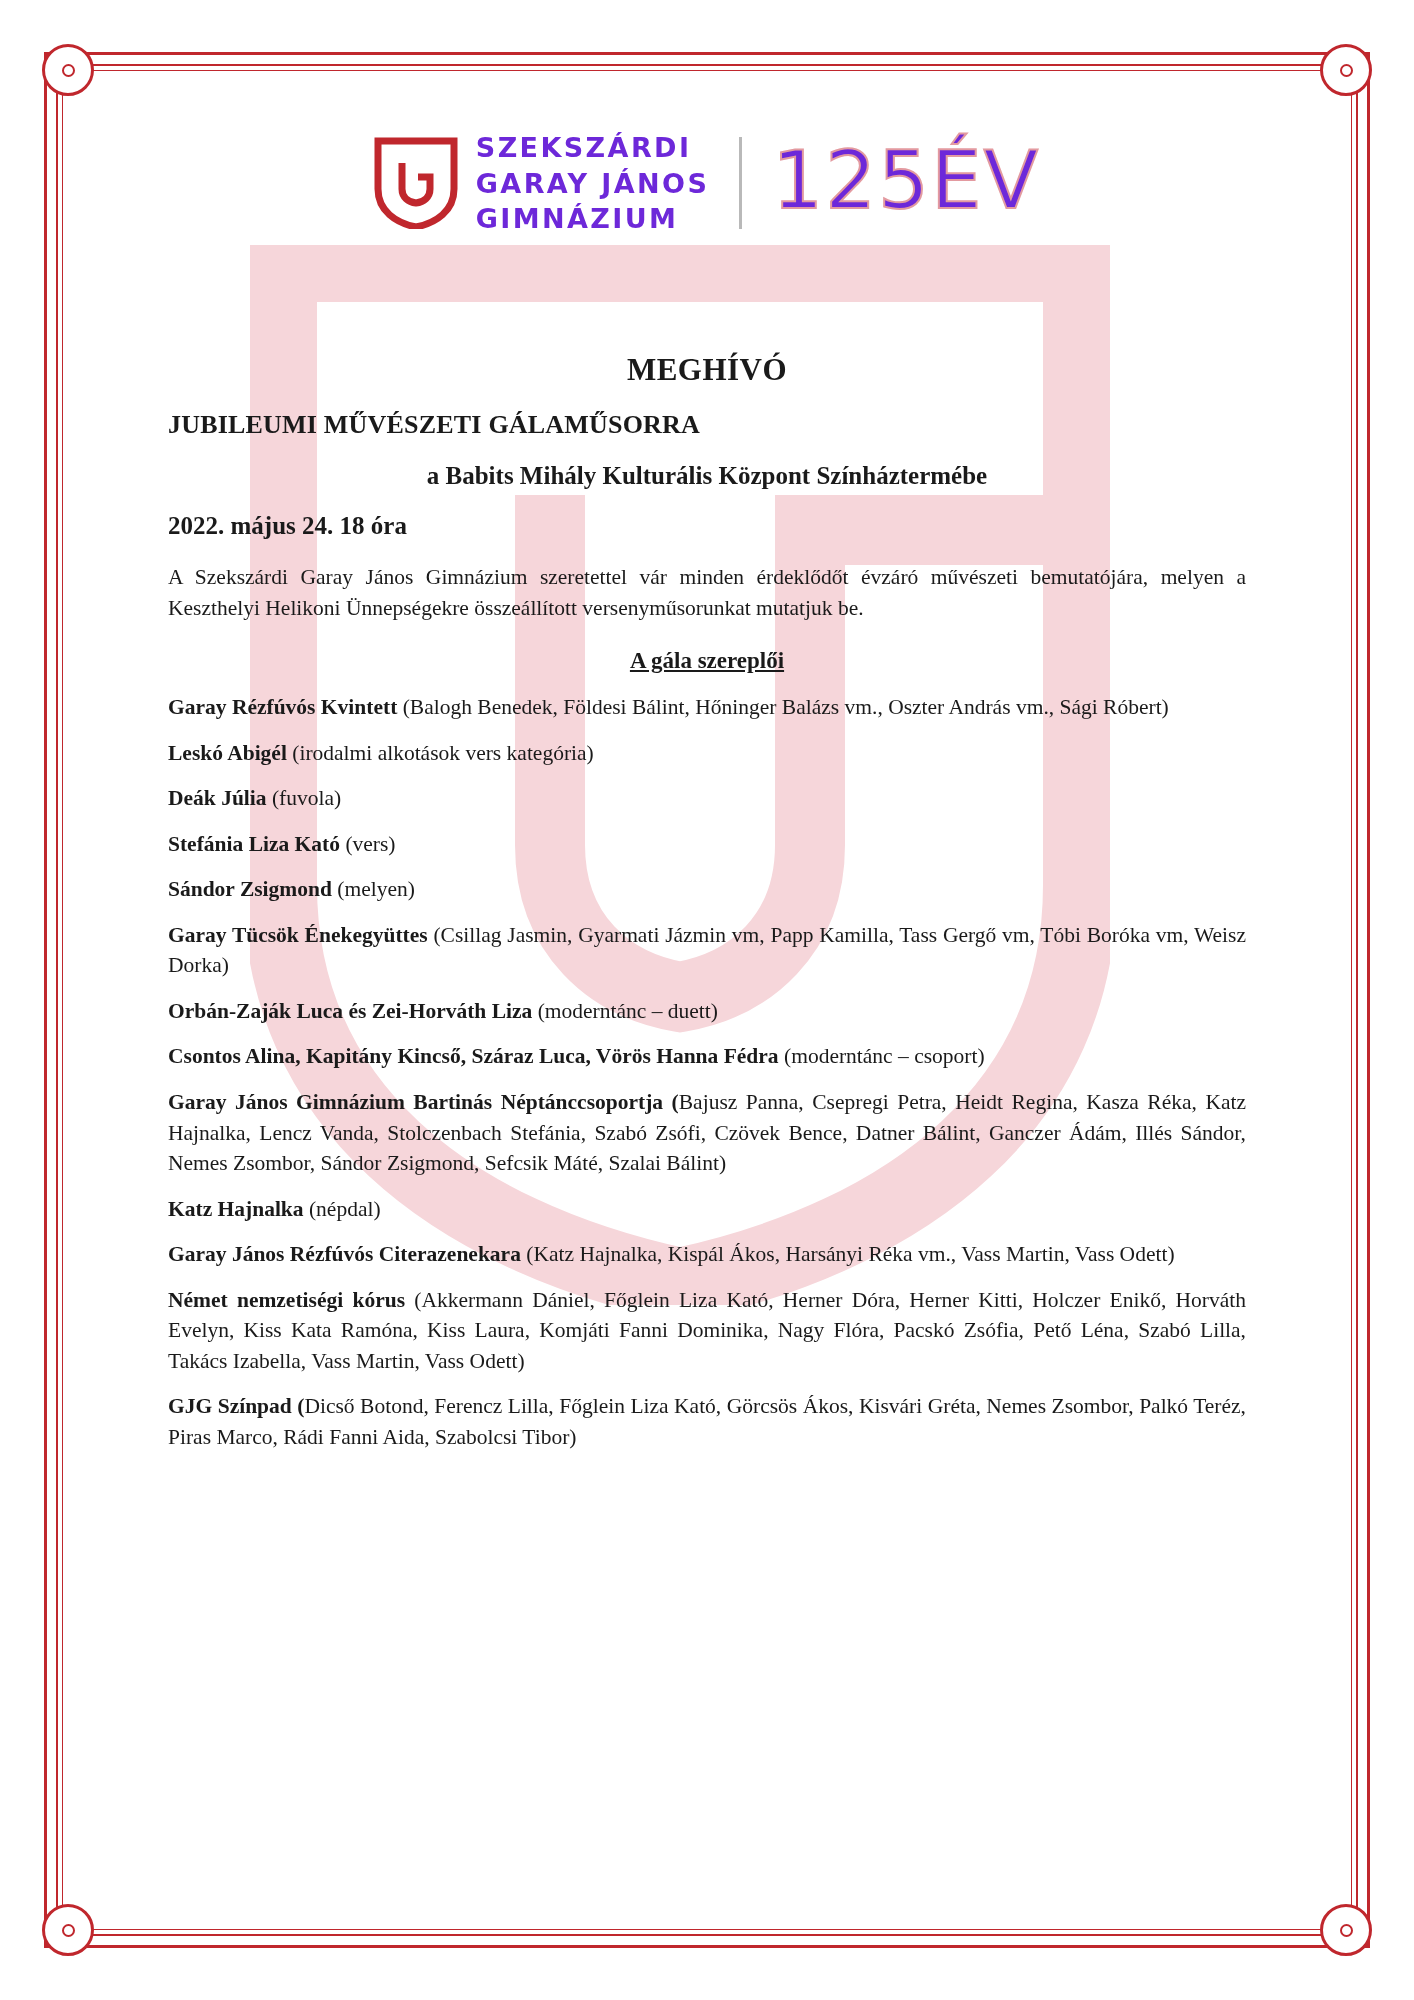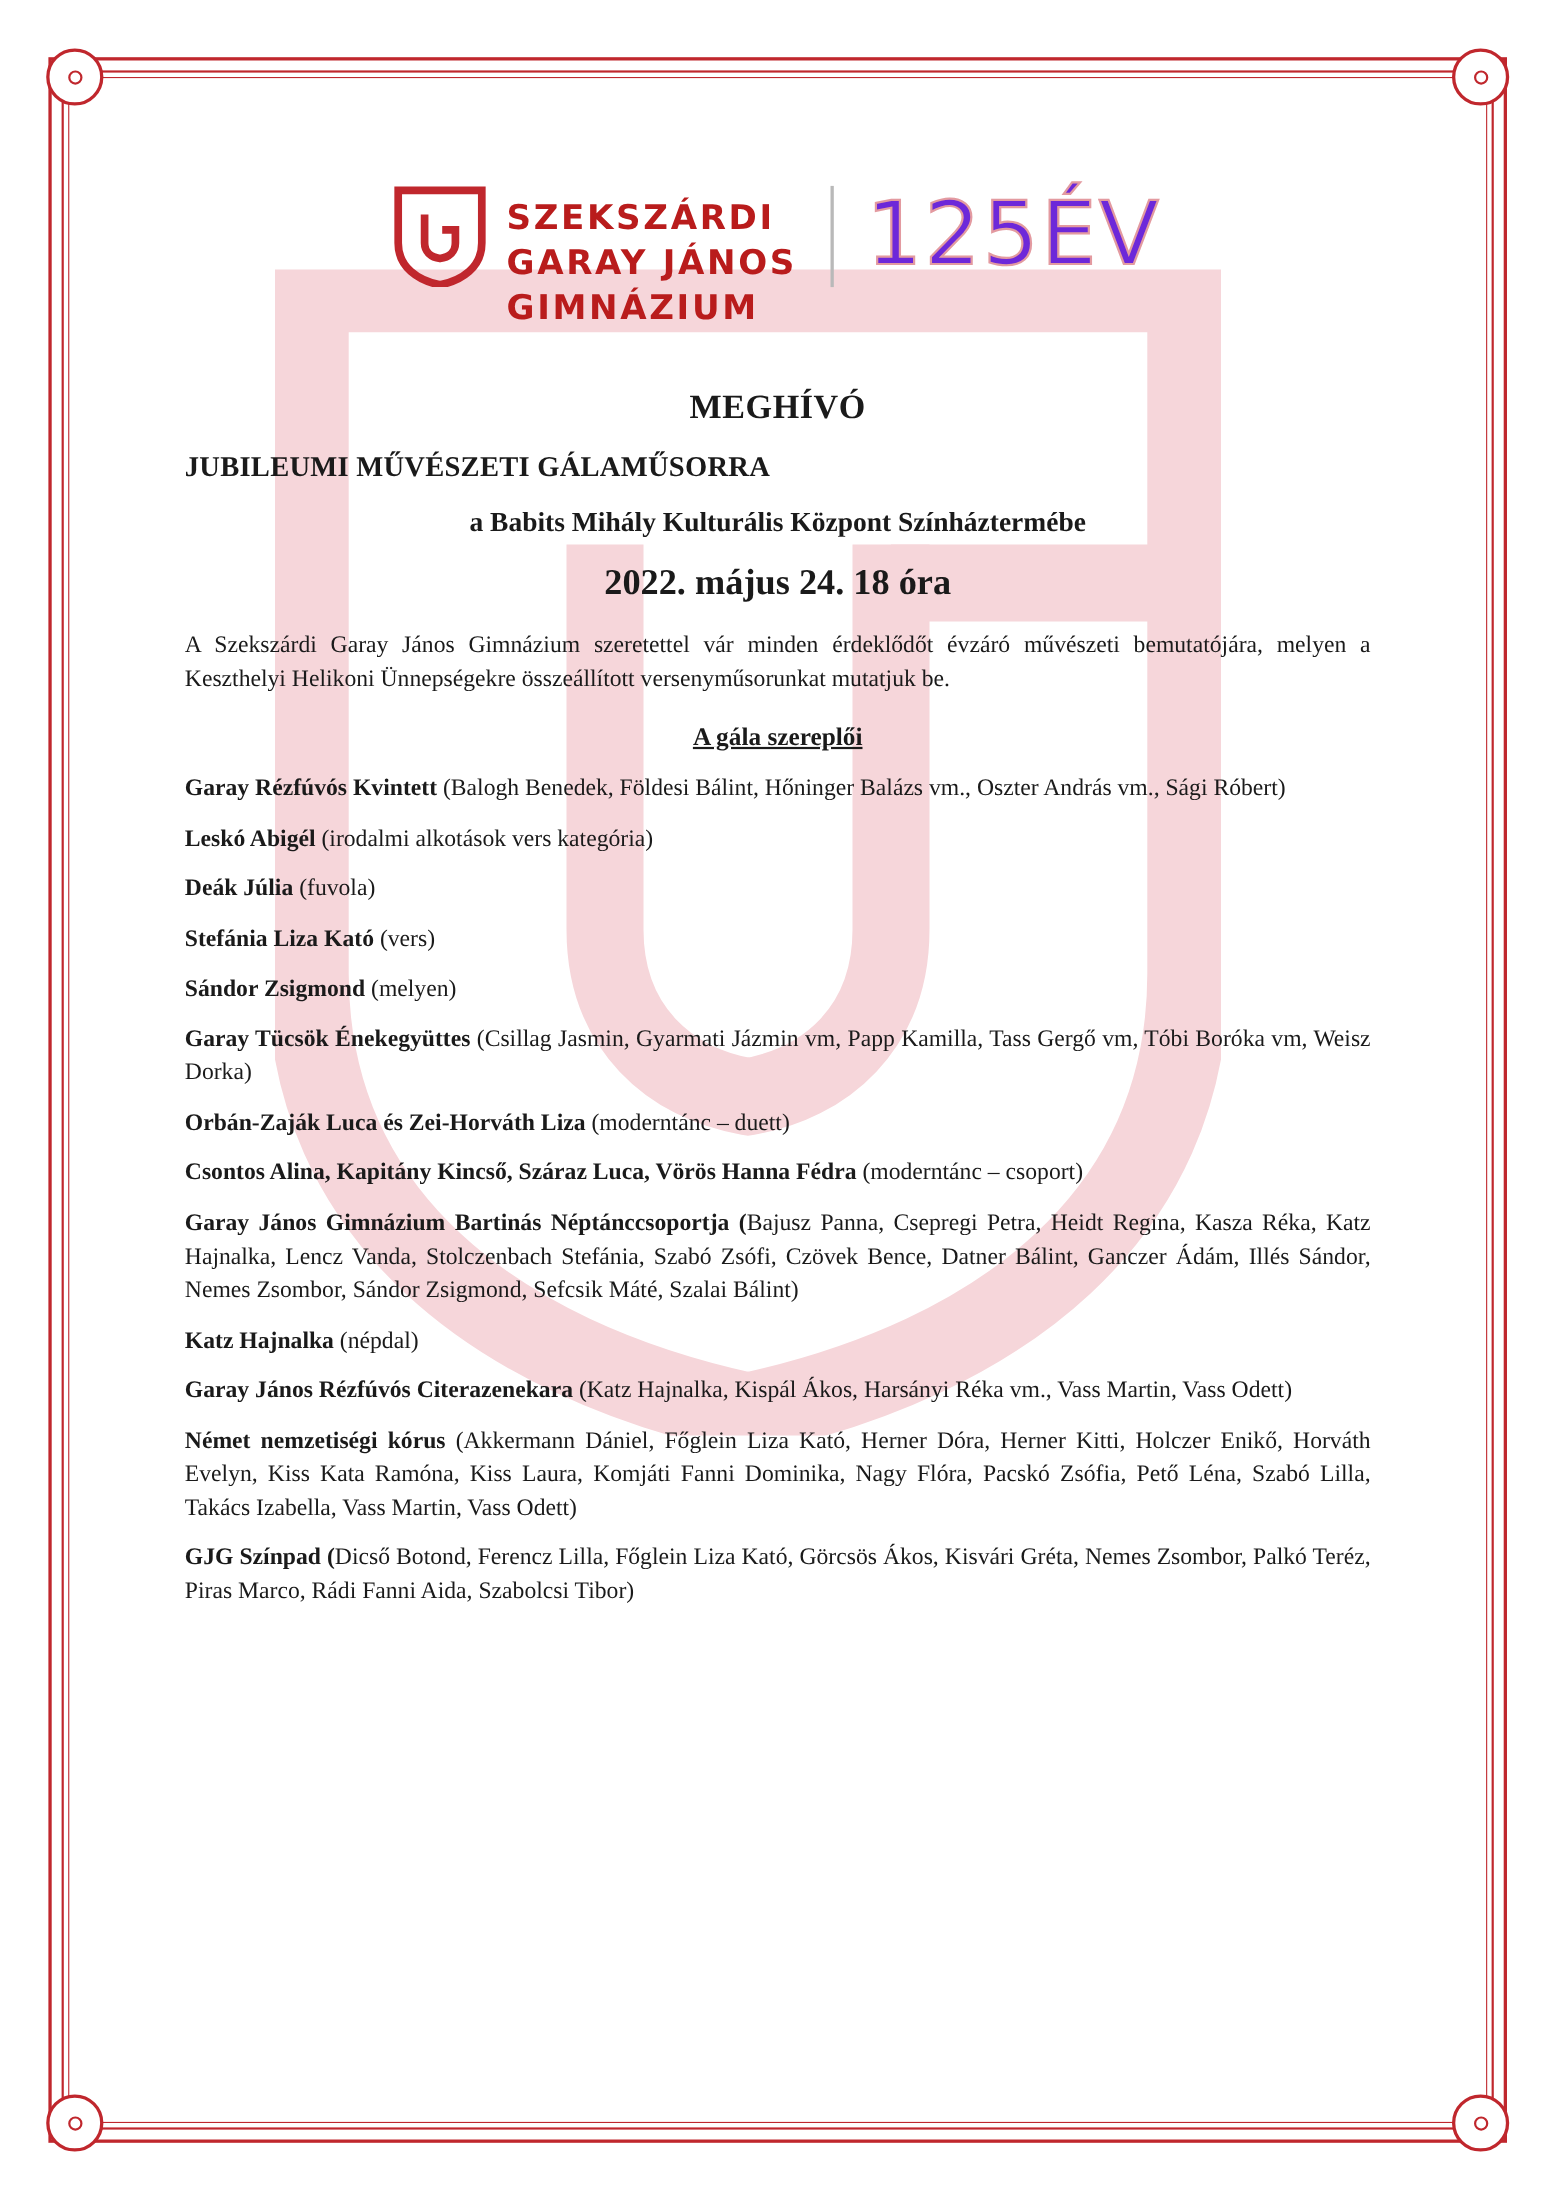--- a/index.html
+++ b/index.html
@@ -100,26 +100,25 @@
     display: flex;
     justify-content: center;
     align-items: center;
     gap: 0px;
   }
   .logo-mark { width: 84px; height: 92px; flex: none; }
   .logo-text {
     margin-left: 18px;
     font-family: "DejaVu Sans", sans-serif;
     font-weight: bold;
-    font-size: 31px;
+    font-size: 27px;
     letter-spacing: 2.4px;
     line-height: 1.32;
-    color: #b91c1c;
+    color: #6d28d9;
     white-space: pre-line;
-    margin-top: 48px;
   }
   .logo-sep {
     margin: 0 30px;
     width: 3px;
     height: 92px;
     background: #b9b9b9;
   }
   .logo-125 {
     font-family: "DejaVu Sans", sans-serif;
     font-weight: normal;
@@ -152,23 +151,22 @@
     margin: 0 0 22px 0;
     letter-spacing: 0.2px;
   }
   h3.venue {
     font-size: 25px;
     font-weight: bold;
     text-align: center;
     margin: 0 0 22px 0;
   }
   h3.date {
-    font-size: 33px;
-    font-weight: bold;
-    text-align: center;
+    font-size: 25px;
+    font-weight: bold;
     margin: 0 0 22px 0;
   }
   p.lead {
     font-size: 21.5px;
     line-height: 1.45;
     text-align: justify;
     margin: 0 0 24px 0;
   }
   h4.section {
     font-size: 23px;

